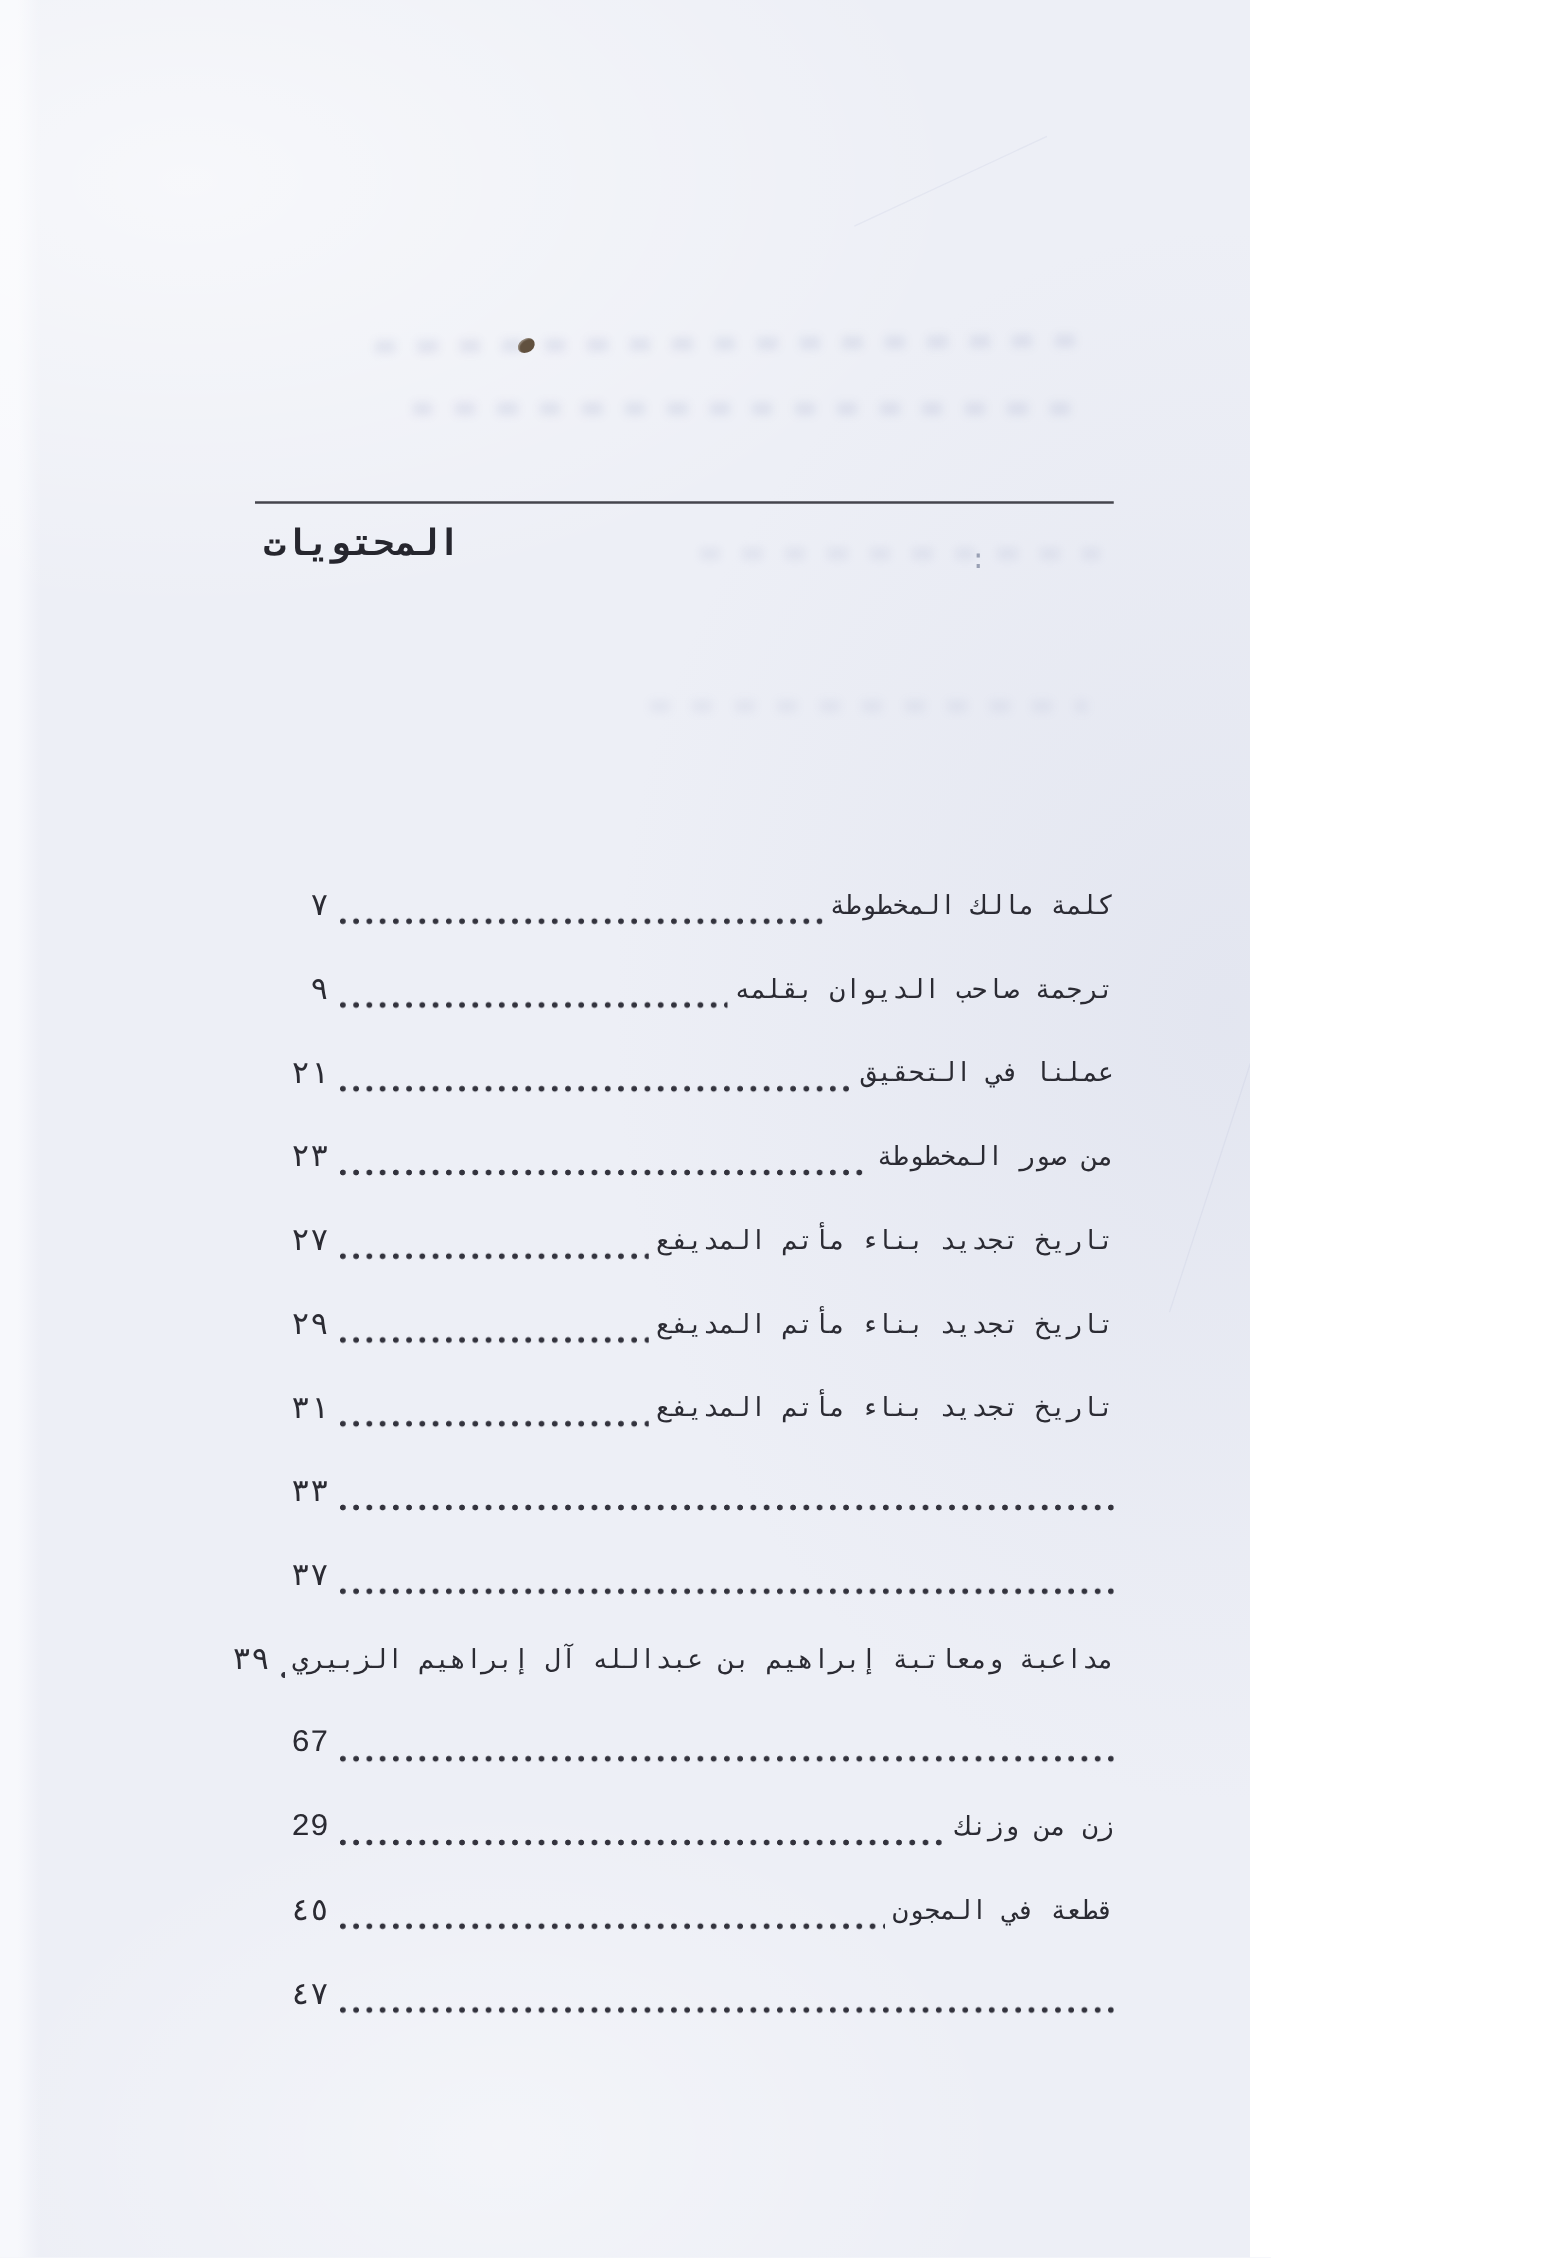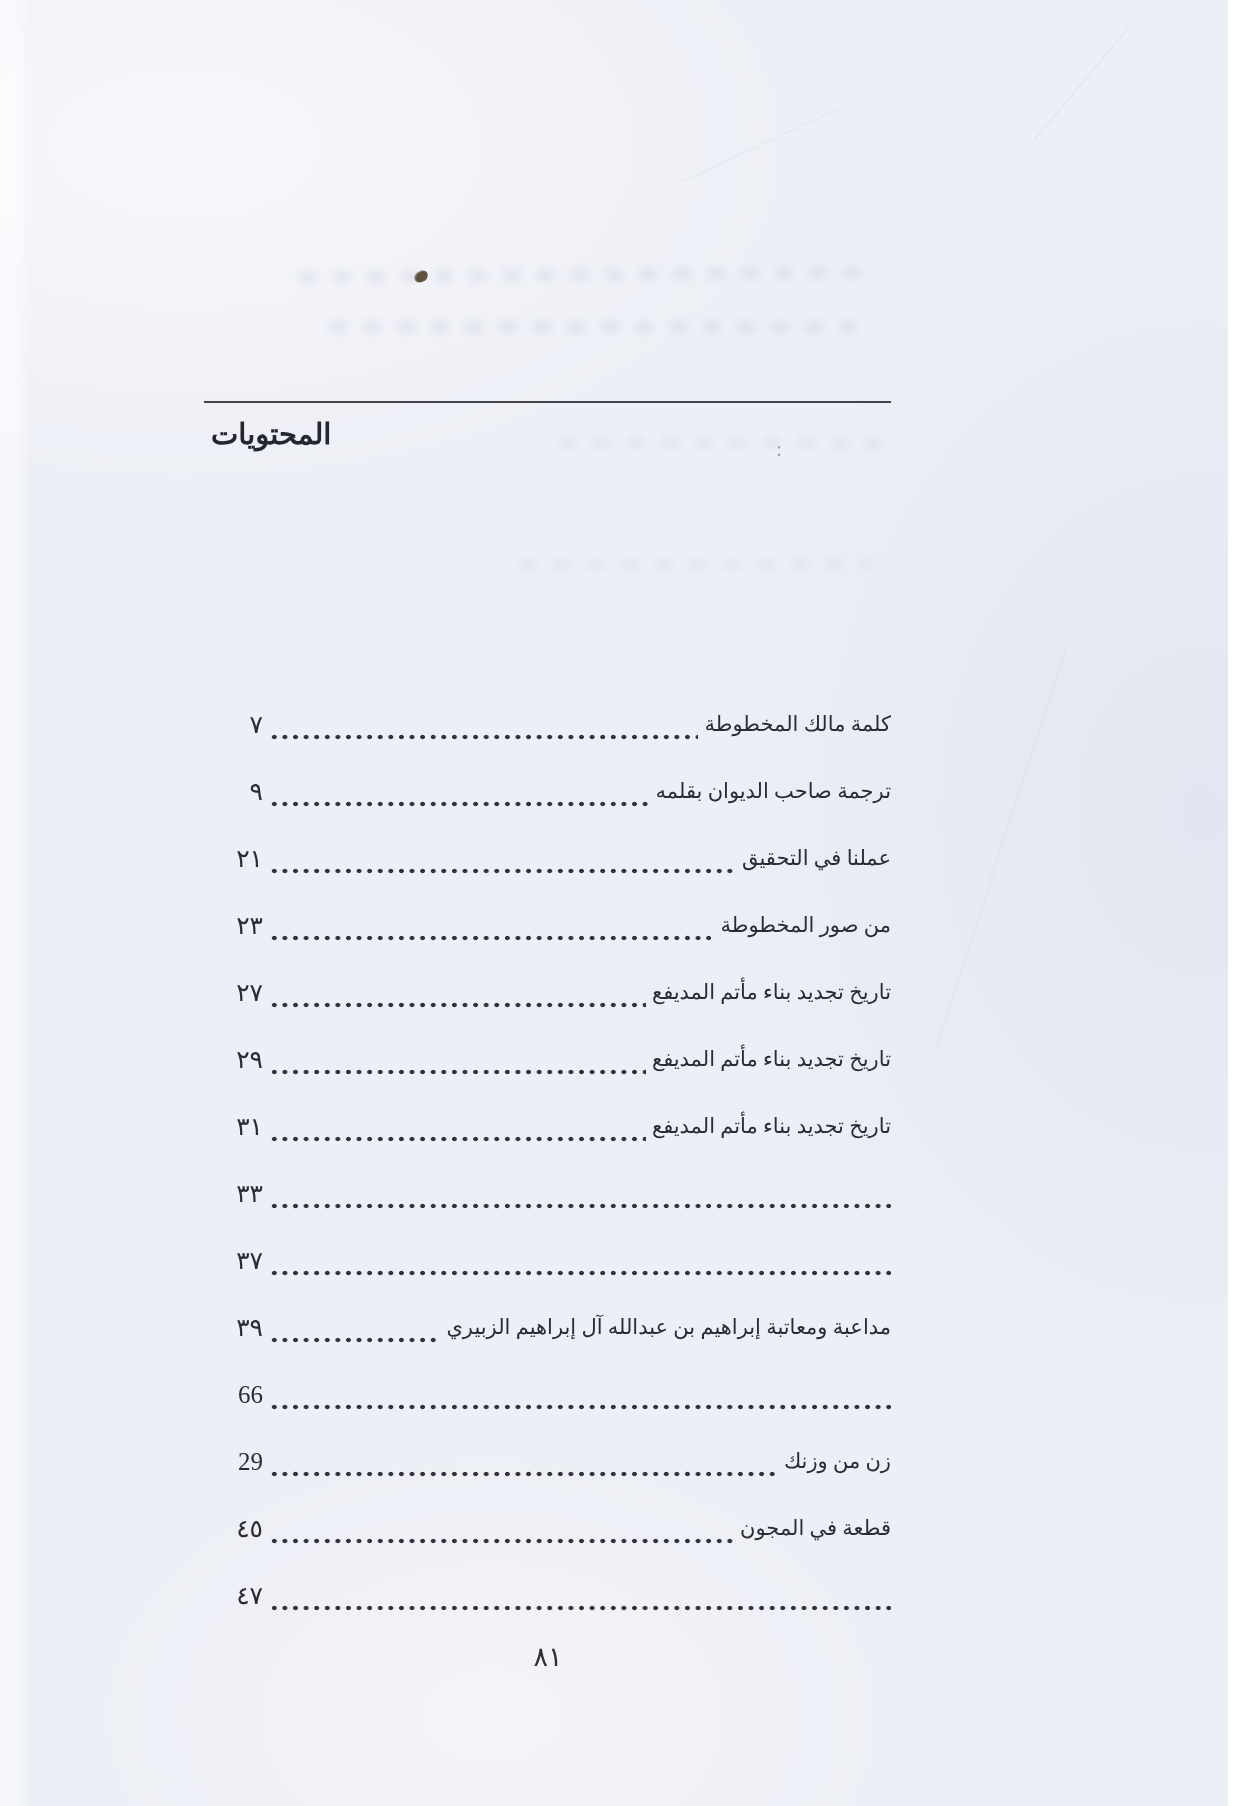--- a/index.html
+++ b/index.html
@@ -1,18 +1,18 @@
 <!DOCTYPE html>
 <html lang="ar"><head>
 <meta charset="utf-8">
 <style>
   html,body { margin:0; padding:0; }
   .page {
-    position:relative; width:1228px; height:1806px; overflow:hidden;
-    font-family:Liberation Serif, serif; color:#2b2b33;
+    position:relative; width:1000px; height:1806px; overflow:hidden;
+    font-family:Liberation Mono, monospace; color:#2b2b33;
     background:
       radial-gradient(ellipse 900px 500px at 15% 8%, rgba(255,255,255,0.55), rgba(255,255,255,0) 70%),
       radial-gradient(ellipse 700px 900px at 98% 45%, rgba(203,208,226,0.30), rgba(203,208,226,0) 70%),
       radial-gradient(ellipse 600px 400px at 40% 95%, rgba(255,255,255,0.35), rgba(255,255,255,0) 70%),
       linear-gradient(90deg, #f7f8fc 0px, #f7f8fc 14px, #edeff6 32px),
       #edeff6;
   }
   .rule { position:absolute; left:204px; top:401px; width:687px; height:2px; background:#45454d; }
   .heading { position:absolute; left:211px; top:417px; font-size:29px; font-weight:bold; color:#26262e; }
   .stray-colon { position:absolute; left:776px; top:436px; font-size:22px; color:#99a0b4; }
@@ -117,35 +117,34 @@
   </div>
 
   <div class="row">
     <span class="title">مداعبة ومعاتبة إبراهيم بن عبدالله آل إبراهيم الزبيري</span>
     <span class="leader"></span>
     <span class="pagenum">٣٩</span>
   </div>
 
   <div class="row">
     <span class="leader"></span>
-    <span class="pagenum">66</span>
+    <span class="pagenum">67</span>
   </div>
 
   <div class="row">
     <span class="title">زن من وزنك</span>
     <span class="leader"></span>
     <span class="pagenum">29</span>
   </div>
 
   <div class="row">
     <span class="title">قطعة في المجون</span>
     <span class="leader"></span>
     <span class="pagenum">٤٥</span>
   </div>
 
   <div class="row">
     <span class="leader"></span>
     <span class="pagenum">٤٧</span>
   </div>
 </div>
 
-  <div class="footer-num">٨١</div>
 </div>
 
 </body></html>

